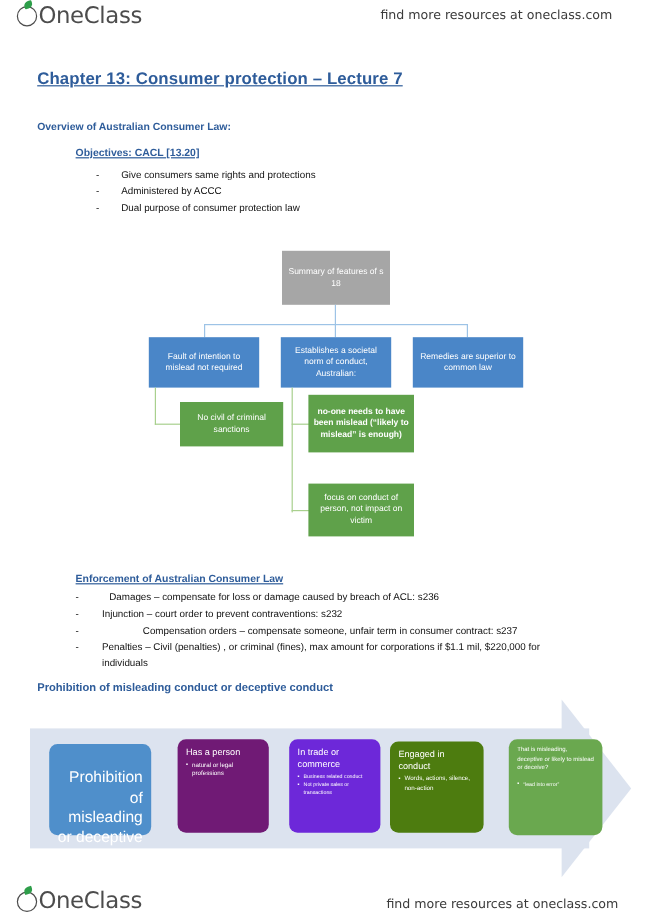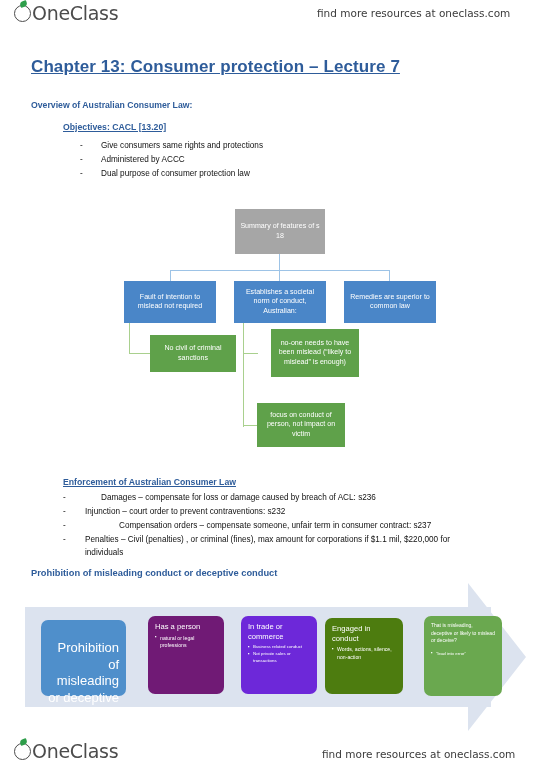--- a/index.html
+++ b/index.html
@@ -56,21 +56,21 @@
     font-family: "DejaVu Sans", sans-serif;
   }
   .tagline-head { top: 7px; left: 317px; }
   .tagline-foot { top: 748px; left: 322px; }
 
   
   .doc-title {
     position: absolute;
     left: 31px;
     top: 57px;
-    font-size: 17px;
+    font-size: 14px;
     font-weight: bold;
     color: #2e5c9a;
     text-decoration: underline;
     letter-spacing: 0.1px;
   }
   .h-blue {
     position: absolute;
     font-size: 8.7px;
     font-weight: bold;
     color: #2e5c9a;
@@ -217,28 +217,28 @@
 
   <div class="conn-green" style="left:129px; top:323px; width:1.3px; height:31px;"></div>
   <div class="conn-green" style="left:129px; top:353px; width:22px; height:1.3px;"></div>
 
   <div class="node node-green" style="left:150px; top:335px; width:86px; height:37px;">No civil of criminal sanctions</div>
 
   <div class="conn-green" style="left:243px; top:323px; width:1.3px; height:104px;"></div>
   <div class="conn-green" style="left:243px; top:353px; width:15px; height:1.3px;"></div>
   <div class="conn-green" style="left:243px; top:425px; width:15px; height:1.3px;"></div>
 
-  <div class="node node-green" style="left:271px; top:329px; width:88px; height:48px;">no-one needs to have been mislead (“likely to mislead” is enough)</div>
+  <div class="node node-green" style="left:257px; top:329px; width:88px; height:48px;font-weight:bold;">no-one needs to have been mislead (“likely to mislead” is enough)</div>
   <div class="node node-green" style="left:257px; top:403px; width:88px; height:44px;">focus on conduct of person, not impact on victim</div>
 </div>
 
 <div class="h-blue" style="left:63px; top:477px;">Enforcement of Australian Consumer Law</div>
 
 <div class="dash" style="left:63px; top:493px;">-</div>
-<div class="body-line" style="left:101px; top:493px;">Damages – compensate for loss or damage caused by breach of ACL: s236</div>
+<div class="body-line" style="left:91px; top:493px;">Damages – compensate for loss or damage caused by breach of ACL: s236</div>
 
 <div class="dash" style="left:63px; top:507px;">-</div>
 <div class="body-line" style="left:85px; top:507px;">Injunction – court order to prevent  contraventions: s232</div>
 
 <div class="dash" style="left:63px; top:521px;">-</div>
 <div class="body-line" style="left:85px; top:521px;padding-left:34px;">Compensation orders –  compensate someone, unfair term in consumer contract: s237</div>
 
 <div class="dash" style="left:63px; top:535px;">-</div>
 <div class="body-line" style="left:85px; top:535px;">Penalties – Civil (penalties) , or criminal (fines), max amount for corporations if $1.1 mil, $220,000 for</div>
 <div class="body-line" style="left:85px; top:548px;">individuals</div>

